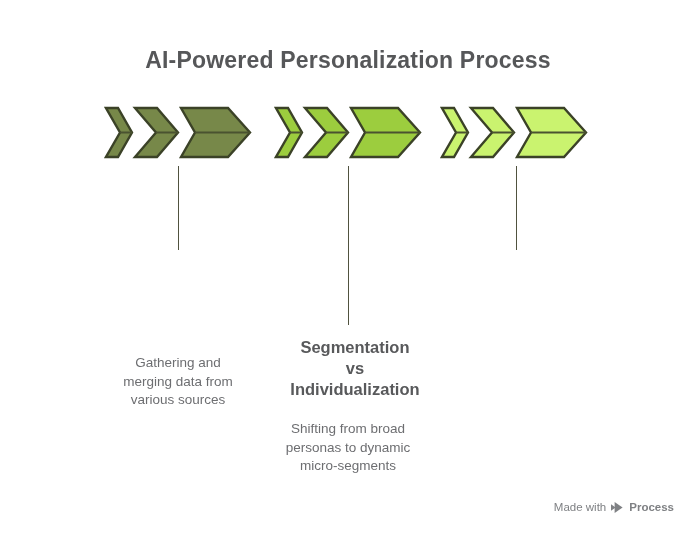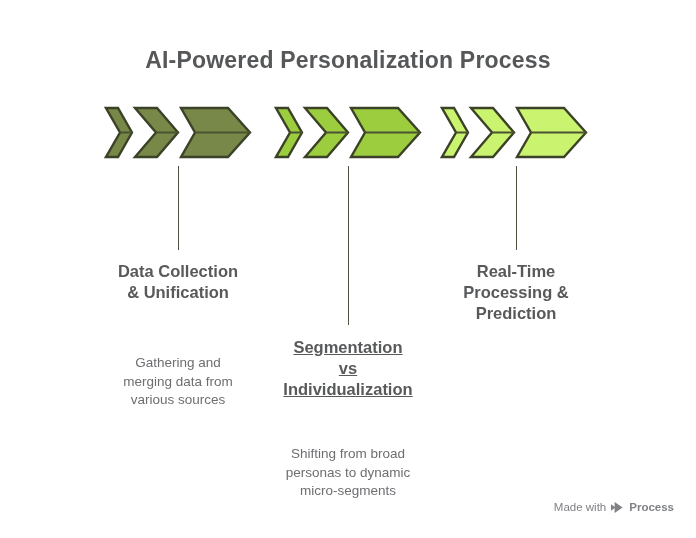--- a/index.html
+++ b/index.html
@@ -59,34 +59,34 @@
     position: absolute;
     width: 200px;
     text-align: center;
     font-size: 16.5px;
     font-weight: bold;
     line-height: 21px;
     white-space: pre-line;
     color: var(--heading_text, #58595b);
   }
   .heading-1 { left: 78px;  top: 261px; }
-  .heading-2 { left: 248px; top: 337px; text-decoration: underline; }
+  .heading-2 { left: 255px; top: 337px; }
   .heading-3 { left: 416px; top: 261px; }
 
   .step-desc {
     position: absolute;
     width: 200px;
     text-align: center;
     font-size: 13.5px;
     line-height: 18.5px;
     white-space: pre-line;
     color: var(--description_text, #6d6e71);
   }
   .desc-1 { left: 78px;  top: 326px; margin-top: 28px; }
-  .desc-2 { left: 248px; top: 420px; margin-top: 25px; }
+  .desc-2 { left: 248px; top: 420px; }
   .desc-3 { left: 416px; top: 348px; }
 
   .footer {
     position: absolute;
     right: 22px;
     top: 501px;
     display: flex;
     align-items: center;
     gap: 5px;
     font-size: 11.5px;
@@ -123,36 +123,31 @@
     <polygon points="2,2 14,2 28,26.5 14,51 2,51 16,26.5" fill="#caf36f"></polygon>
     <polygon points="31,2 53,2 74,26.5 53,51 31,51 52,26.5" fill="#caf36f"></polygon>
     <polygon points="77,2 124,2 146,26.5 124,51 77,51 91,26.5" fill="#caf36f"></polygon>
     <path class="fold-line" d="M16,26.5 H28 M52,26.5 H74 M91,26.5 H146"></path>
   </svg>
 
   <div class="connector connector-1"></div>
   <div class="connector connector-2"></div>
   <div class="connector connector-3"></div>
 
-  <div class="step-heading heading-1">Data Collection
-&amp; Unification</div>
   <div class="step-desc desc-1">Gathering and
 merging data from
 various sources</div>
 
   <div class="step-heading heading-2">Segmentation
 vs
 Individualization</div>
   <div class="step-desc desc-2">Shifting from broad
 personas to dynamic
 micro-segments</div>
 
-  <div class="step-heading heading-3">Real-Time
-Processing &amp;
-Prediction</div>
 
   <div class="footer">
     <span>Made with</span>
     <svg class="napkin-icon" width="13" height="11" viewBox="0 0 13 11">
       <path d="M0,2.2 L4.6,5.5 L0,8.8 Z"></path>
       <path d="M3.6,0 L11.6,5.5 L3.6,11 Z"></path>
     </svg>
     <span class="brand">Process</span>
   </div>
 

